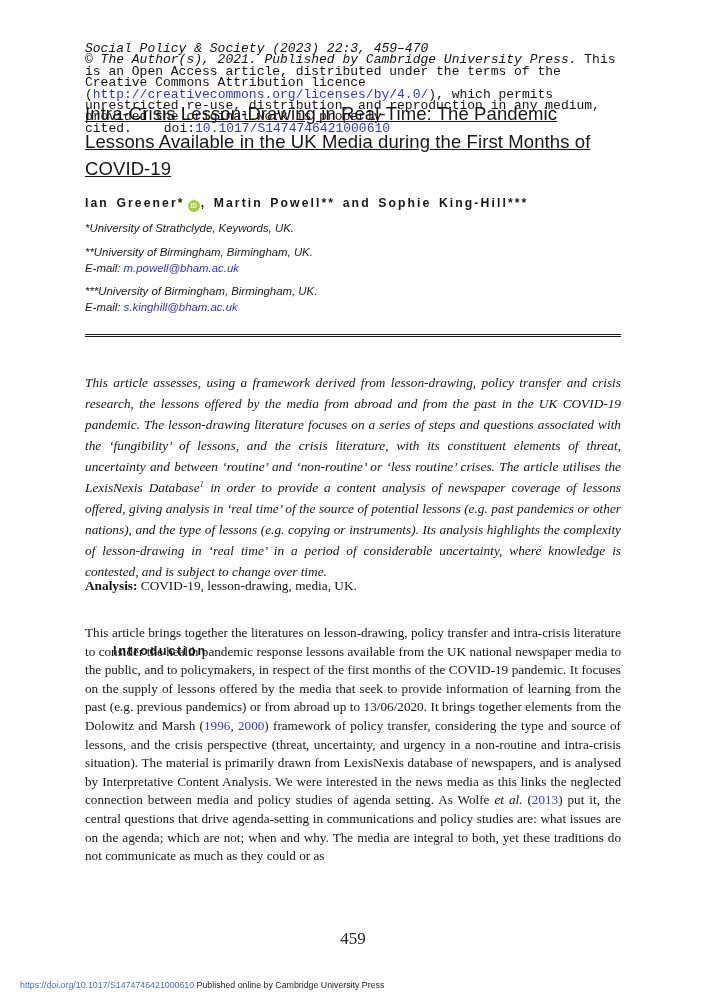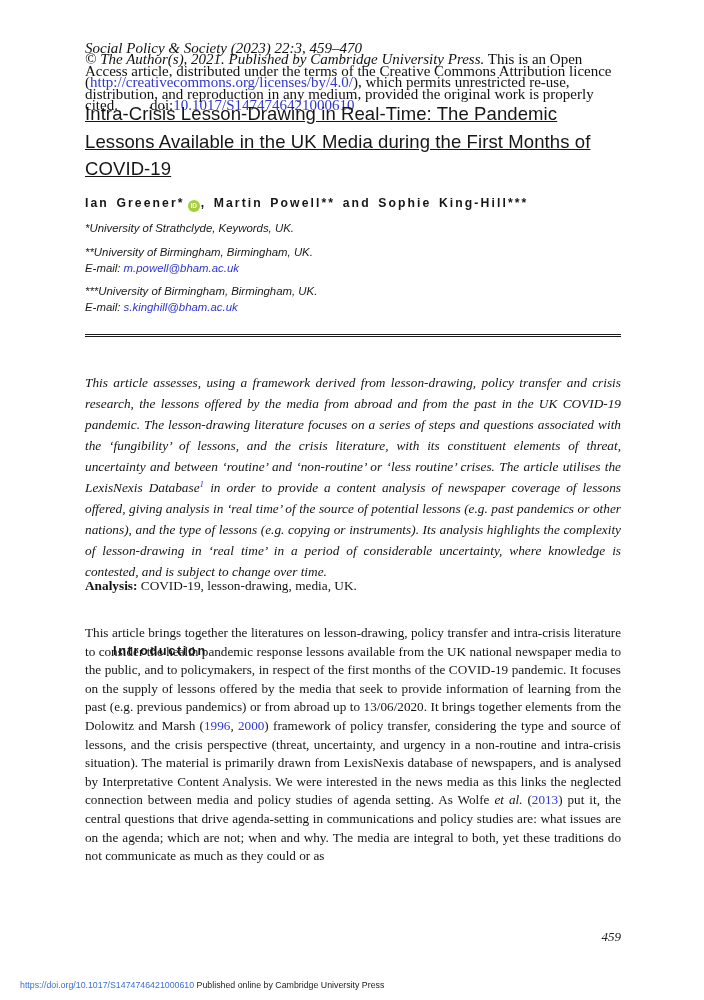--- a/index.html
+++ b/index.html
@@ -14,22 +14,22 @@
     position:relative;
     width:704px;height:1000px;
     background:#ffffff;
     overflow:hidden;
     color:var(--ink);
     font-family:"Liberation Serif",serif;
   }
   
   .mast{
     position:absolute;left:85px;top:43px;width:536px;
-    font-family:Liberation Serif, serif;
-    font-size:15px;line-height:11.4px;color:#111;
+    font-family:Liberation Mono, monospace;
+    font-size:13px;line-height:11.4px;color:#111;
   }
   .mast .it{font-style:italic;}
   .mast .doi-label{margin-left:32px;}
   a.link{color:var(--link-blue);text-decoration:none;cursor:pointer;}
   
   .title{
     position:absolute;left:85px;top:100px;width:520px;
     font-family:"Liberation Sans",sans-serif;
     font-weight:400;font-size:18.5px;line-height:27.5px;color:#161616;
     letter-spacing:0.1px;
@@ -84,21 +84,21 @@
     font-weight:700;font-size:12.8px;letter-spacing:1.6px;color:#161616;
   }
   .body-para{
     position:absolute;left:85px;top:624px;width:536px;
     font-size:13.2px;line-height:18.6px;text-align:justify;color:#141414;
   }
   .etal{font-style:italic;}
   
   .page-number{
     position:absolute;left:85px;top:929px;width:536px;
-    text-align:right;font-style:italic;font-size:13px;color:#222;
+    text-align:center;font-size:17px;color:#222;
   }
   
   .footer{
     position:absolute;left:20px;top:980px;
     font-family:"Liberation Sans",sans-serif;
     font-size:8.8px;color:#222;white-space:nowrap;
   }
   .footer a.link{color:var(--footer-link-blue);}
 </style>
 </head>

